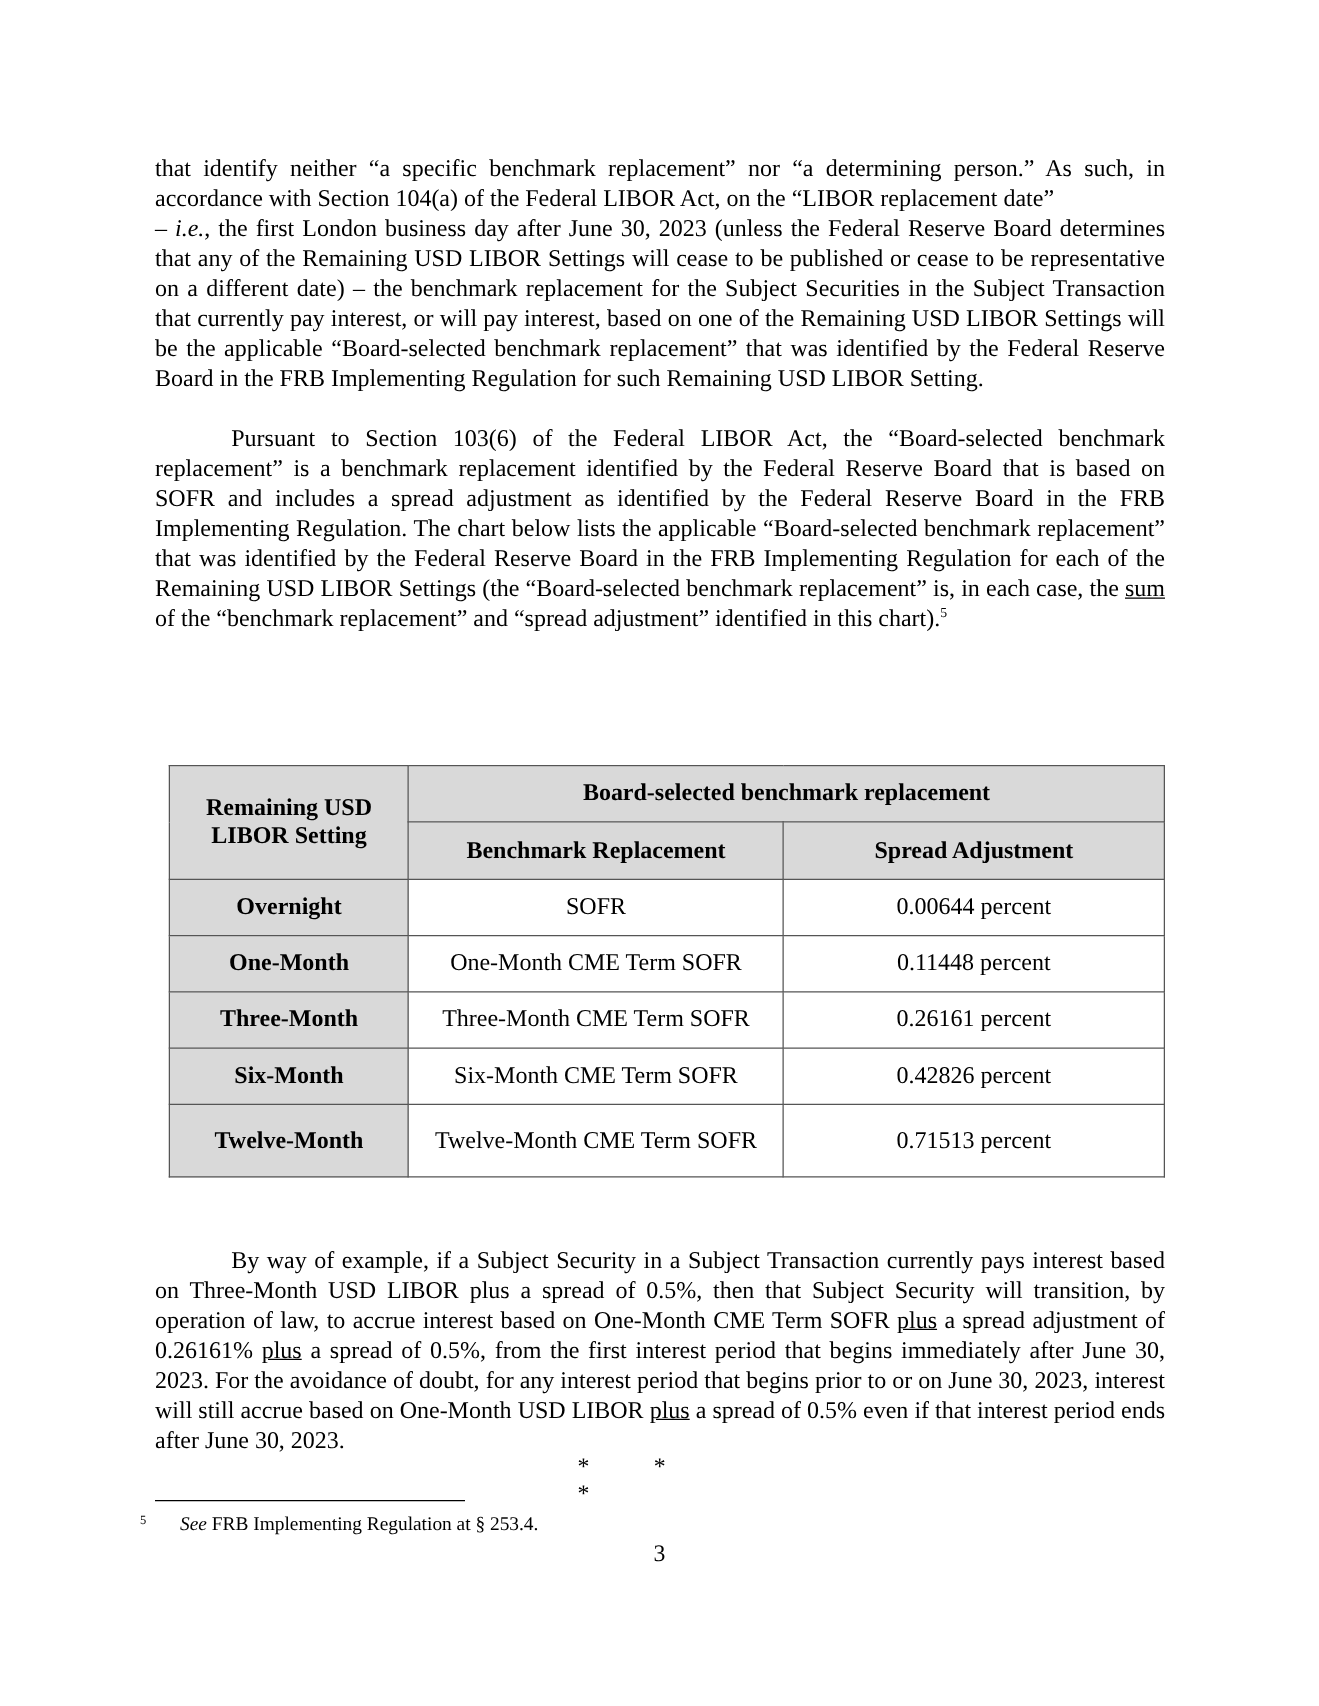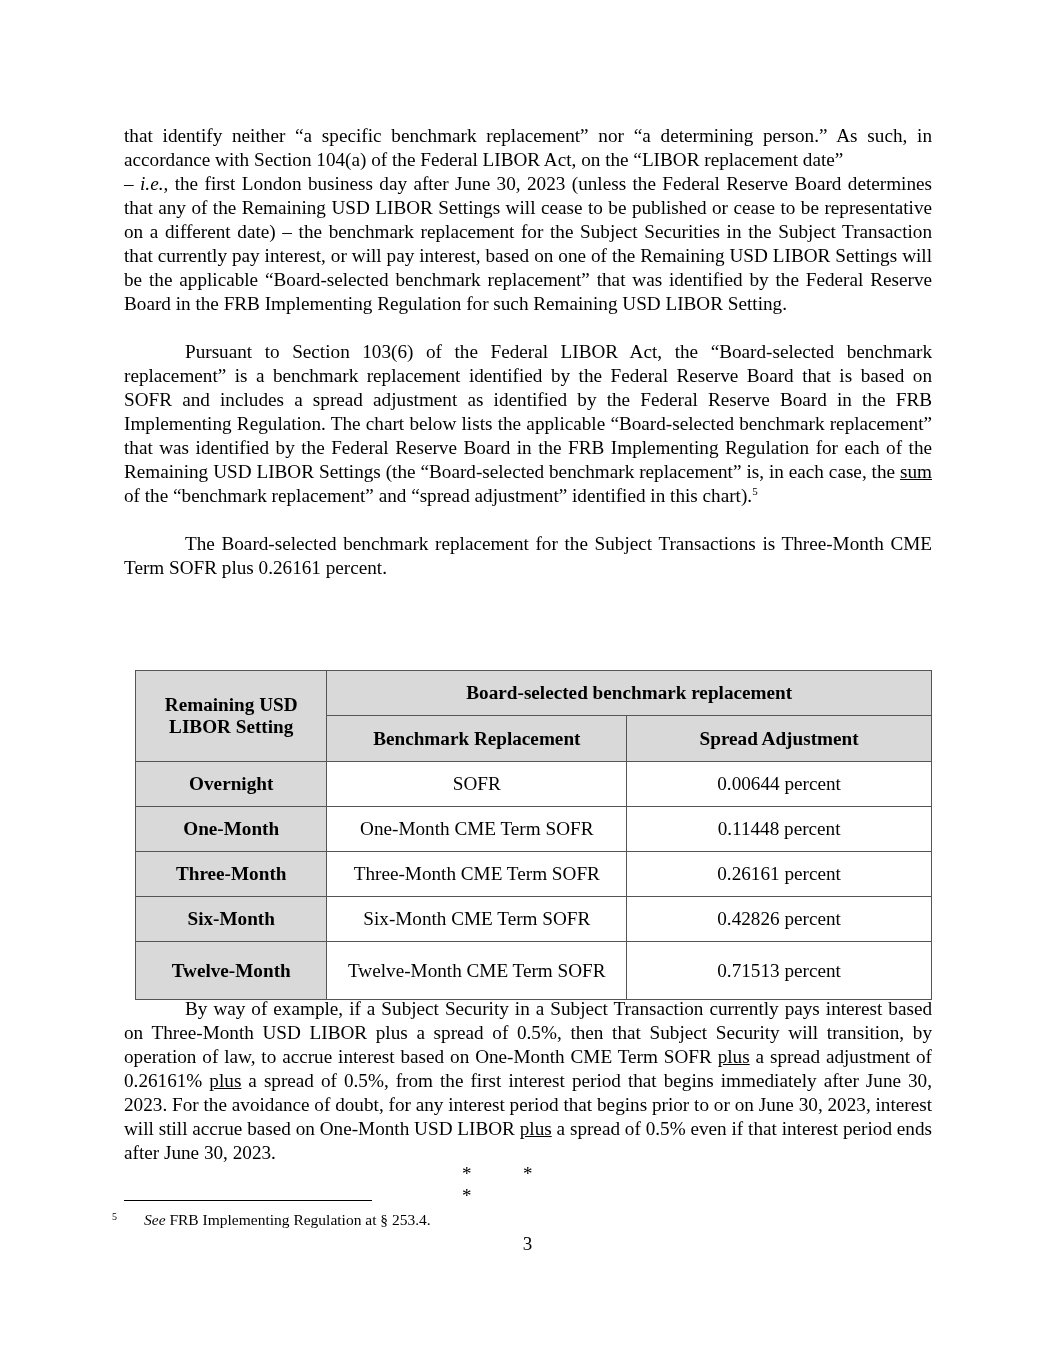--- a/index.html
+++ b/index.html
@@ -7,21 +7,21 @@
     width: 1055px; height: 1365px; position: relative; overflow: hidden;
     font-family: "Liberation Serif", serif; color: #000; font-size: 19.2px;
   }
   .page { position: absolute; left: 124px; top: 124px; width: 808px; }
   p { margin: 0; line-height: 24px; text-align: justify; }
   .indent { text-indent: 61px; }
   .gap { height: 24px; }
   .u { text-decoration: underline; margin-top: 14px; }
   sup { font-size: 11px; line-height: 0; vertical-align: super; }
   table {
-    position: absolute; left: 135px; top: 670px; width: 797px;
+    position: absolute; left: 135px; top: 612px; width: 797px;
     border-collapse: collapse; font-size: 19.2px;
   }
   td, th { border: 1.3px solid #555; text-align: center; vertical-align: middle; padding: 0; line-height: 22px; }
   th { background: #d9d9d9; font-weight: bold; }
   td.rowh { background: #d9d9d9; font-weight: bold; }
   .c1 { width: 191px; } .c2 { width: 299px; } .c3 { width: 305px; }
   tr.h1 { height: 45px; } tr.h2 { height: 46px; padding-left: 45px; } tr.r { height: 45px; } tr.rl { height: 58px; font-family: Liberation Serif, serif; }
   .stars { position: absolute; top: 1163px; left: 462px; width: 140px; font-size: 19px; }
   .stars span { display: inline-block; width: 61px; }
   .fnrule { position: absolute; left: 124px; top: 1200px; width: 248px; border-top: 1px solid #000; }
@@ -31,21 +31,20 @@
   .p4 { position: absolute; left: 124px; top: 997px; width: 808px; }
 </style>
 </head>
 <body>
 
 <div class="page">
   <p><span>that identify neither “a specific benchmark replacement” nor “a determining person.” As such, in accordance with Section 104(a) of the Federal LIBOR Act, on the “LIBOR replacement date”</span><br><span>– </span><i>i.e.</i><span>, the first London business day after June 30, 2023 (unless the Federal Reserve Board determines that any of the Remaining USD LIBOR Settings will cease to be published or cease to be representative on a different date) – the benchmark replacement for the Subject Securities in the Subject Transaction that currently pay interest, or will pay interest, based on one of the Remaining USD LIBOR Settings will be the applicable “Board-selected benchmark replacement” that was identified by the Federal Reserve Board in the FRB Implementing Regulation for such Remaining USD LIBOR Setting.</span></p>
   <div class="gap"></div>
   <p class="indent"><span>Pursuant to Section 103(6) of the Federal LIBOR Act, the “Board-selected benchmark replacement” is a benchmark replacement identified by the Federal Reserve Board that is based on SOFR and includes a spread adjustment as identified by the Federal Reserve Board in the FRB Implementing Regulation. The chart below lists the applicable “Board-selected benchmark replacement” that was identified by the Federal Reserve Board in the FRB Implementing Regulation for each of the Remaining USD LIBOR Settings (the “Board-selected benchmark replacement” is, in each case, the </span><span class="u">sum</span><span> of the “benchmark replacement” and “spread adjustment” identified in this chart).</span><sup>5</sup></p>
   <div class="gap"></div>
-  <p class="indent">The Board-selected benchmark replacement for the Subject Transactions is Three-Month CME Term SOFR plus 0.26161 percent.</p>
 </div>
 
 <table>
   <tbody>
       <tr class="h1">
     <th class="c1" rowspan="2">Remaining USD LIBOR Setting</th>
     <th colspan="2">Board-selected benchmark replacement</th>
   </tr>
   <tr class="h2">
     <th class="c2">Benchmark Replacement</th>

